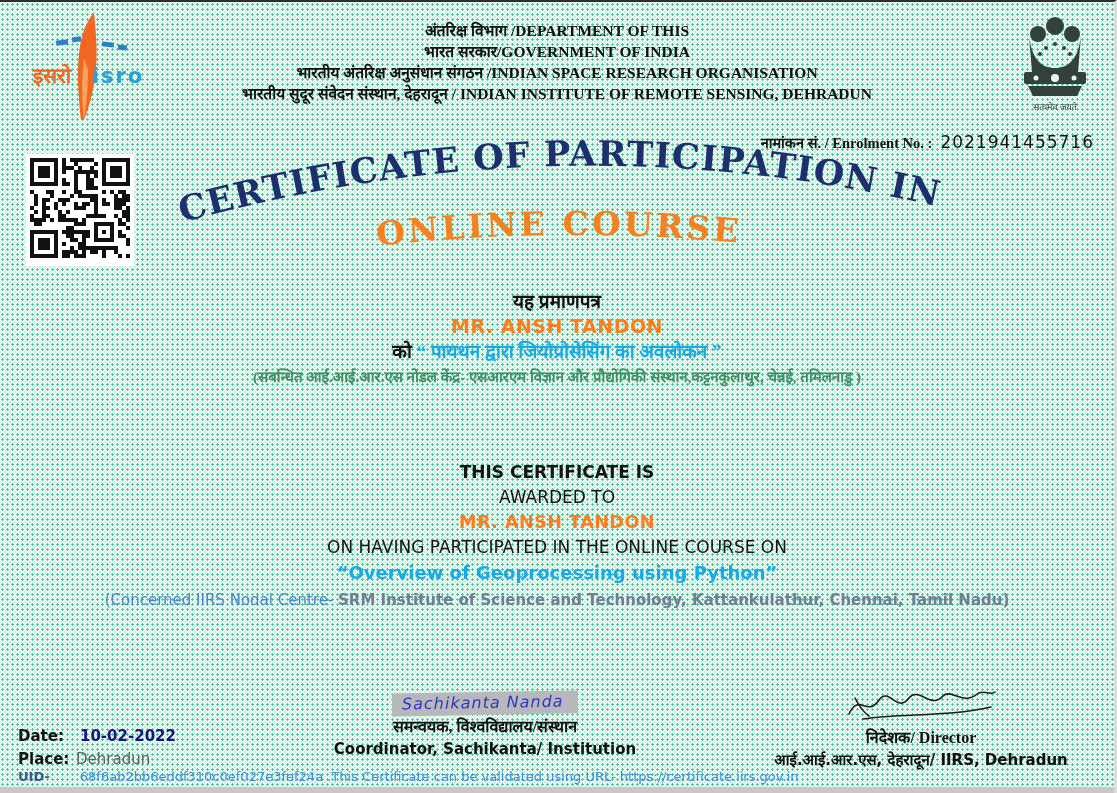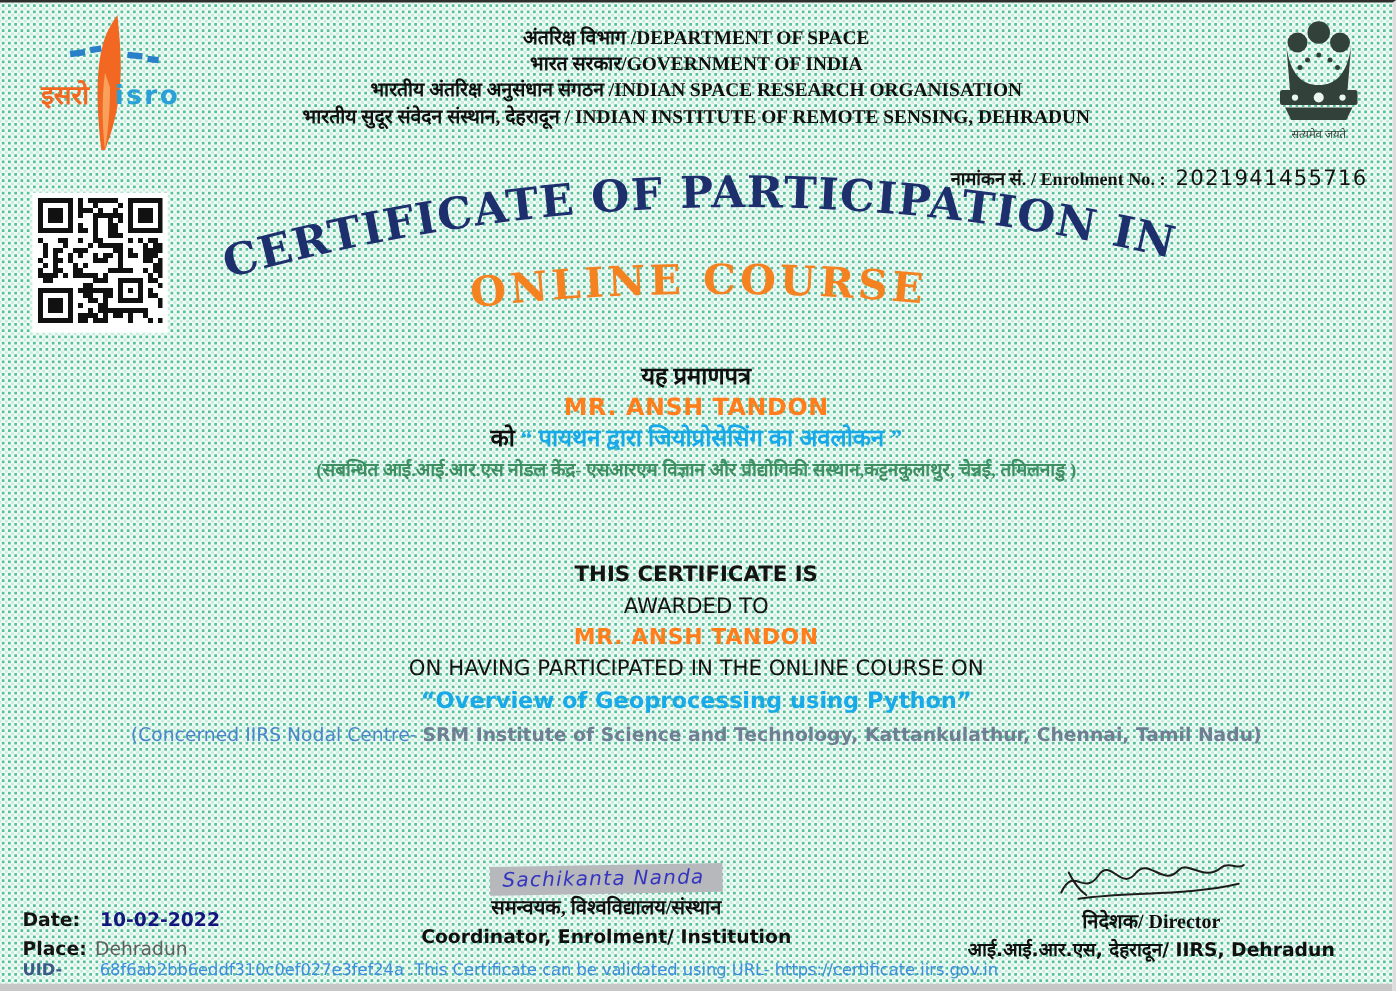--- a/index.html
+++ b/index.html
@@ -39,21 +39,21 @@
   .arch-svg{position:absolute;left:163px;top:134px;}
   .sub-svg{position:absolute;left:298px;top:208px;}
 
   
   .hindi-block{position:absolute;left:0;right:0;top:287px;text-align:center;
     font-family:"Liberation Serif",serif;font-weight:bold;font-size:19px;line-height:25px;color:#101010;}
   .hindi-block .recipient{font-family:"DejaVu Sans",sans-serif;font-size:19px;letter-spacing:.5px;}
   .hindi-nodal{font-size:15px;line-height:27px;}
 
   
-  .english-block{position:absolute;left:0;right:0;top:446px;text-align:center;
+  .english-block{position:absolute;left:0;right:0;top:458px;text-align:center;
     font-size:17px;line-height:25px;color:#141414;}
   .english-block .bold{font-weight:bold;}
   .english-block .recipient{font-weight:bold;font-size:17.5px;letter-spacing:.5px;}
   .conducted-line{max-width:1040px;margin:0 auto;}
   .eng-nodal{font-size:15px;margin-top:3px;}
 
   
   .sig-left{position:absolute;left:300px;top:690px;width:370px;text-align:center;}
   .sig-right{position:absolute;left:756px;top:684px;width:330px;text-align:center;}
   .sig-image{display:inline-block;background:#b7b8bc;padding:1px 14px 3px 10px;transform:rotate(-1deg);}
@@ -113,21 +113,21 @@
           <circle cx="48" cy="34" r="2"></circle>
         <circle cx="39" cy="30" r="2"></circle>
           <circle cx="24" cy="40" r="2"></circle>
         <circle cx="54" cy="40" r="2"></circle>
       </g>
       <text x="39" y="96" text-anchor="middle" font-family="Liberation Serif, serif" font-size="9" fill="#32423b">सत्यमेव जयते</text>
     </svg>
   </div>
 
   <div class="org-header">
-    <div>अंतरिक्ष विभाग /DEPARTMENT OF SPACE</div>
+    <div>अंतरिक्ष विभाग /DEPARTMENT OF THIS</div>
     <div>भारत  सरकार/GOVERNMENT OF INDIA</div>
     <div>भारतीय अंतरिक्ष अनुसंधान संगठन /INDIAN SPACE RESEARCH ORGANISATION</div>
     <div>भारतीय सुदूर संवेदन संस्थान, देहरादून / INDIAN INSTITUTE OF REMOTE SENSING, DEHRADUN</div>
   </div>
 
   <div class="enrolment">
     <span class="lbl">नामांकन सं. / Enrolment No. :</span><span class="val">2021941455716</span>
   </div>
 
   <div class="qr-box">
@@ -369,21 +369,21 @@
     <div>ON HAVING PARTICIPATED IN THE ONLINE COURSE ON</div>
     <div class="bold" style="color:#18aae8;font-size:18px">“Overview of Geoprocessing using Python”</div>
     <div class="eng-nodal"><span style="color:#4a86c8">(Concerned IIRS Nodal Centre- </span><span class="bold" style="color:#6e7f94">SRM Institute of Science and Technology, Kattankulathur, Chennai, Tamil Nadu)</span></div>
   </div>
 
   <div class="sig-left">
     <div class="sig-image">
       <span class="sig-hand">Sachikanta Nanda</span>
     </div>
     <div class="sig-caption-hi">समन्वयक, विश्वविद्यालय/संस्थान</div>
-    <div class="sig-caption-en">Coordinator, Enrolment/ Institution</div>
+    <div class="sig-caption-en">Coordinator, Sachikanta/ Institution</div>
   </div>
 
   <div class="sig-right">
     <svg width="160" height="36" viewBox="0 0 160 36">
       <g stroke="#1d1d1d" stroke-width="1.6" fill="none" stroke-linecap="round">
         <path d="M8,28 C18,6 26,32 38,14 C48,0 56,28 68,12 C78,0 90,24 102,10 C110,2 122,20 136,8 C142,3 150,10 154,6"></path>
         <path d="M22,33 C60,27 108,31 150,21"></path>
         <path d="M14,12 C18,20 22,26 28,30"></path>
       </g>
     </svg>

